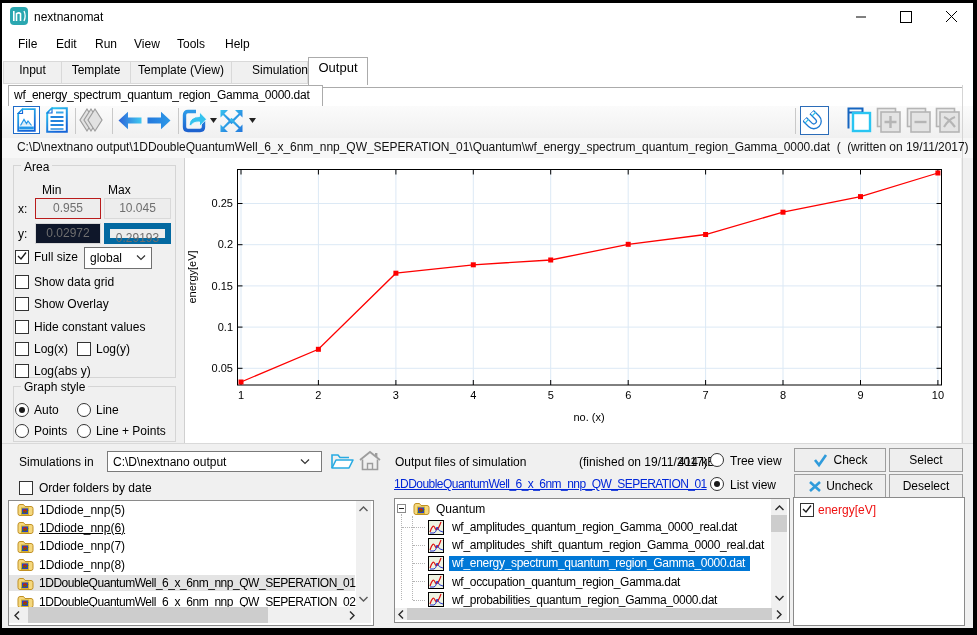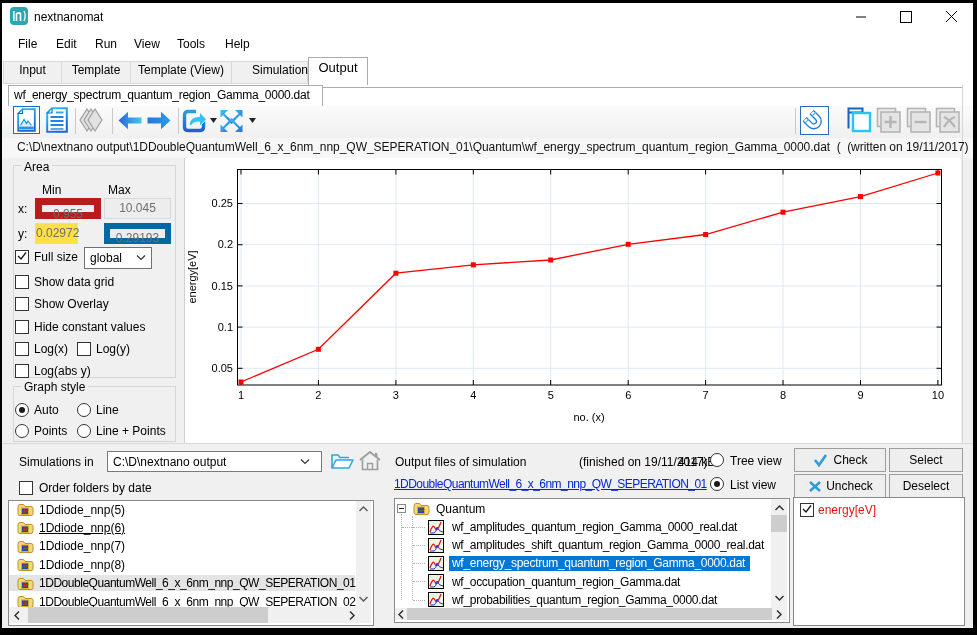--- a/index.html
+++ b/index.html
@@ -204,23 +204,23 @@
 <div class="abs" style="left:184px;top:158px;width:777px;height:286px;background:#fff;border-left:1px solid #d0d0d0;border-bottom:1px solid #d0d0d0;box-sizing:border-box;"></div>
 
 
 
 <div class="abs" style="left:13px;top:165px;width:163px;height:213px;border:1px solid #d5d5d5;box-sizing:border-box;"></div>
 <div class="abs t12" style="left:21px;top:160px;background:#f0f0f0;padding:0 3px;">Area</div>
 <div class="abs t12" style="left:42px;top:183px;">Min</div>
 <div class="abs t12" style="left:108px;top:183px;">Max</div>
 <div class="abs t12" style="left:18px;top:202px;">x:</div>
 <div class="abs t12" style="left:18px;top:227px;">y:</div>
-<div class="abs" style="left:35px;top:198px;width:66px;height:21px;background:#ededed;border:7px solid #b91c1c;box-sizing:border-box;color:#6f6f6f;font-size:12px;text-align:center;line-height:19px;">0.955</div>
+<div class="abs" style="left:35px;top:198px;width:66px;height:21px;background:#ededed;border:1px solid #b91c1c;box-sizing:border-box;color:#6f6f6f;font-size:12px;text-align:center;line-height:19px;">0.955</div>
 <div class="abs" style="left:104px;top:198px;width:67px;height:21px;background:#ededed;border:1px solid #d9d9d9;box-sizing:border-box;color:#6f6f6f;font-size:12px;text-align:center;line-height:19px;">10.045</div>
-<div class="abs" style="left:35px;top:223px;width:43px;height:21px;background:#fde047;border:1px solid #d9d9d9;box-sizing:border-box;color:#6f6f6f;font-size:12px;text-align:center;line-height:19px;">0.02972</div>
+<div class="abs" style="left:35px;top:223px;width:66px;height:21px;background:#0f172a;border:1px solid #d9d9d9;box-sizing:border-box;color:#6f6f6f;font-size:12px;text-align:center;line-height:19px;">0.02972</div>
 <div class="abs" style="left:104px;top:223px;width:67px;height:21px;background:#ededed;border:6px solid #0369a1;box-sizing:border-box;color:#6f6f6f;font-size:12px;text-align:center;line-height:19px;">0.29193</div>
 <div class="cb chk" style="left:15px;top:250px;">
     <svg width="14" height="14" viewBox="0 0 14 14">
       <path d="M3 7 L6 10 L11 3.5" stroke="#1a1a1a" stroke-width="1.4" fill="none"></path>
     </svg>
   </div>
 <div class="abs t12" style="left:34px;top:250px;">Full size</div>
 <div class="abs" style="left:84px;top:247px;width:68px;height:22px;background:#fff;border:1px solid #707070;box-sizing:border-box;"></div>
 <div class="abs t12" style="left:90px;top:251px;">global</div>
 <svg class="abs" style="left:136px;top:254px;" width="10" height="8" viewBox="0 0 10 8">

